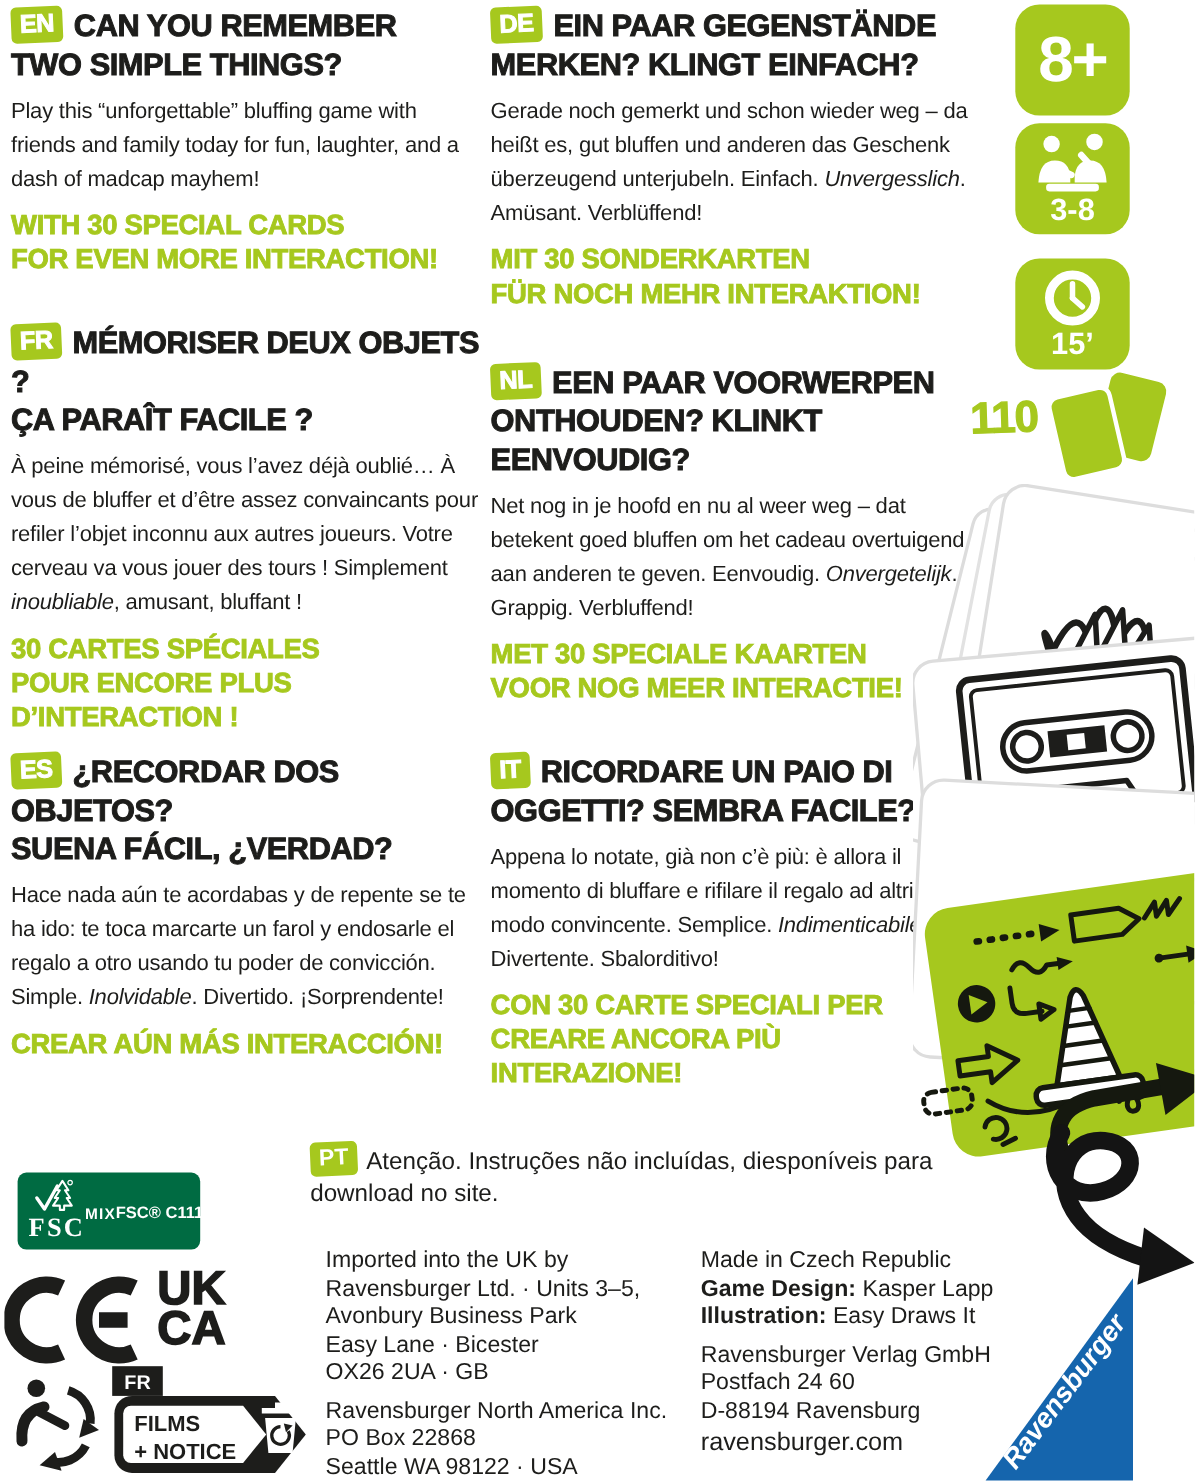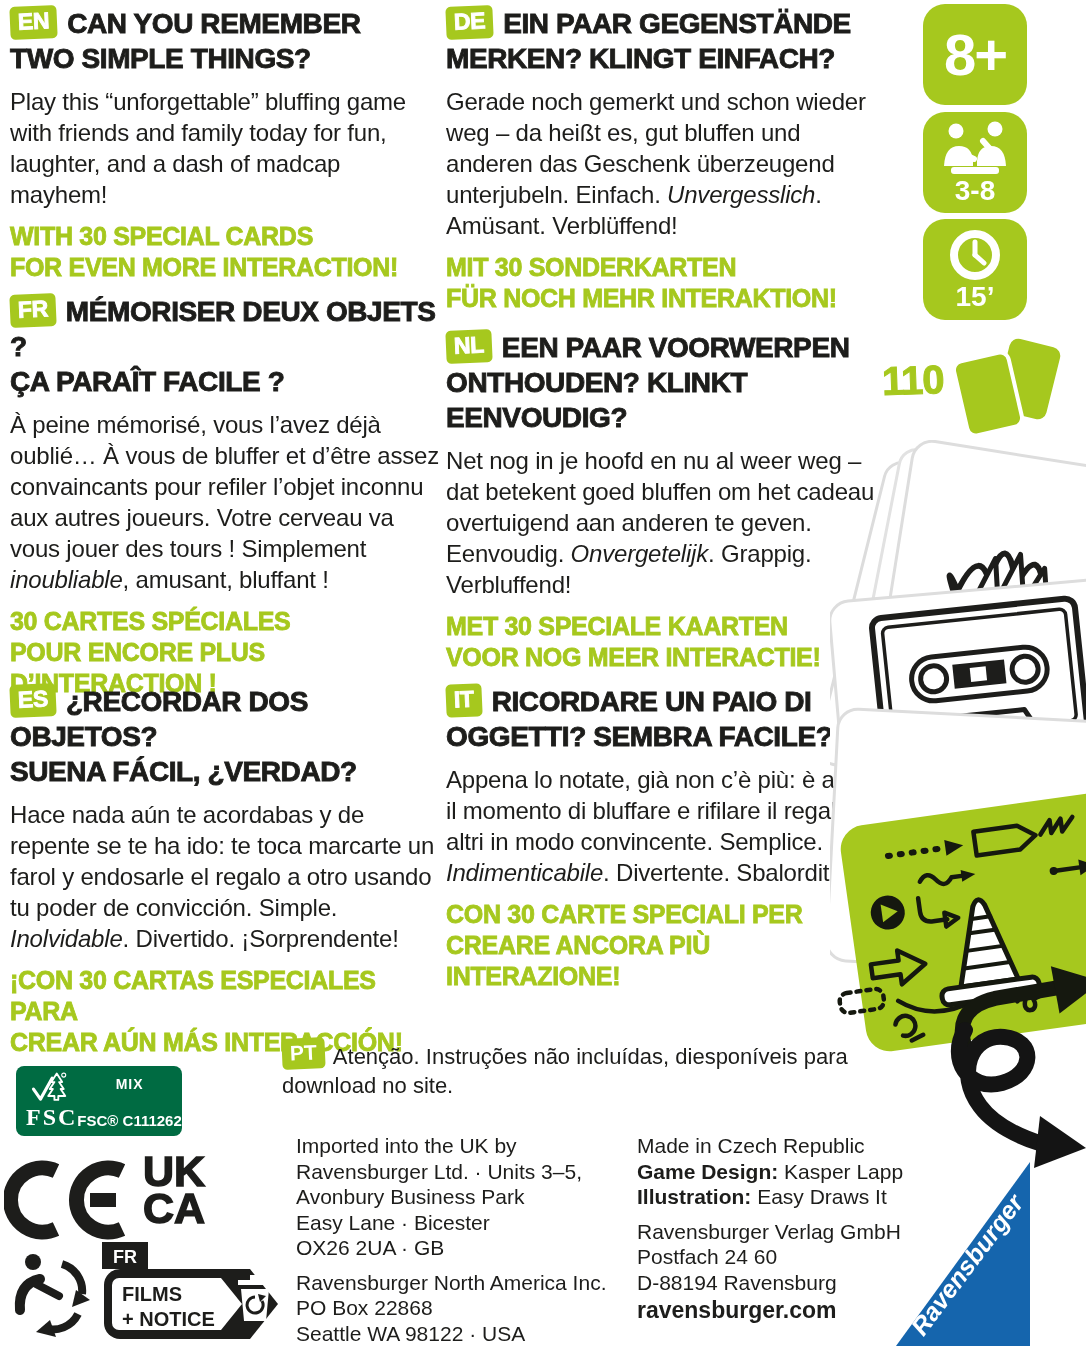--- a/index.html
+++ b/index.html
@@ -23,76 +23,76 @@
   .tag{
     display:inline-block; background:var(--green); color:#fff;
     font-weight:bold; font-size:23px; line-height:1;
     padding:4px 8px 6px; border-radius:5px;
     transform:rotate(-2.5deg); margin-right:10px; vertical-align:4px;
   }
   .head{
     font-weight:bold; font-size:28px; line-height:35px;
     letter-spacing:-0.4px; -webkit-text-stroke:0.9px currentColor;
   }
-  .body{ font-size:24px; line-height:31px; margin-top:10px; letter-spacing:-0.2px; }
+  .body{ font-size:20px; line-height:31px; margin-top:10px; letter-spacing:-0.2px; }
   .body i{ font-style:italic; }
   .hl{
     color:var(--green); font-weight:bold; font-size:25px; line-height:31px;
     margin-top:11px; letter-spacing:-0.3px; -webkit-text-stroke:0.8px currentColor;
   }
   #blk-en{ top:6px; }   #blk-de{ top:6px; }
   #blk-fr{ top:294px; } #blk-nl{ top:330px; }
   #blk-es{ top:684px; } #blk-it{ top:684px; }
   #blk-pt{ left:282px; top:1038px; width:620px; font-size:22px; line-height:29px; }
   #blk-pt .tag{ font-size:21px; margin-right:8px; }
   
   .sbadge{
     position:absolute; left:923px; width:104px; height:101px;
     background:var(--green); border-radius:22px; color:#fff;
     display:flex; flex-direction:column; align-items:center; justify-content:center;
     font-weight:bold;
   }
   #badge-age{ top:4px; font-size:58px; letter-spacing:-2px; }
   #badge-players{ top:112px; }
-  #badge-time{ top:219px; }
+  #badge-time{ top:235px; }
   .sb-num{ font-size:28px; line-height:1; margin-top:1px; }
   #cards-count{
     position:absolute; left:882px; top:358px; color:var(--green);
     font-weight:bold; font-size:40px; letter-spacing:-1px;
     -webkit-text-stroke:1px currentColor; transform:rotate(-2deg);
   }
   #card-fan{ position:absolute; left:948px; top:336px; }
   
   #card-stack{ position:absolute; left:830px; top:440px; }
   
   #fsc-label{
     position:absolute; left:16px; top:1066px; width:166px; height:70px;
     background:var(--fsc); border-radius:8px; color:#fff;
     display:flex; padding:6px 8px 5px 10px;
   }
   .fsc-left{ width:62px; display:flex; flex-direction:column; align-items:flex-start; }
   .fsc-name{ font-family:"Liberation Serif", serif; font-weight:bold; font-size:24px; letter-spacing:2px; margin-top:1px; }
-  .fsc-right{ flex:1; display:flex; flex-direction:column; align-items:center; justify-content:space-between; padding:4px 0 2px; }
+  .fsc-right{ flex:1; display:flex; flex-direction:row; align-items:center; justify-content:space-between; padding:4px 0 2px; }
   .fsc-mix{ font-size:14px; font-weight:bold; letter-spacing:1px; }
   .fsc-code{ font-size:15px; font-weight:bold; white-space:nowrap; }
   #ce-mark{ position:absolute; left:4px; top:1158px; }
   #ukca-mark{
     position:absolute; left:143px; top:1153px; font-weight:bold;
     font-size:43px; line-height:37px; letter-spacing:0px;
     -webkit-text-stroke:1.5px currentColor;
   }
   #triman{ position:absolute; left:6px; top:1248px; }
   #films-badge{ position:absolute; left:92px; top:1240px; }
   
   .addr{ position:absolute; top:1133px; font-size:21px; line-height:25.5px; }
   #addr-uk{ left:296px; width:345px; }
   #addr-de{ left:637px; width:340px; }
   .f-gap{ height:9px; }
   .bld{ font-weight:bold; }
-  .site{ font-weight:bold; font-size:23px; margin-top:3px; }
+  .site{ font-weight:normal; font-size:23px; margin-top:3px; }
   #rb-triangle{ position:absolute; left:886px; top:1156px; }
 </style>
 </head>
 <body>
 
 <div class="page">
 
   <div class="lang col-l" id="blk-en">
     <div class="head">
       <span class="tag">EN</span><span>CAN YOU REMEMBER</span><br>
@@ -141,21 +141,20 @@
     </div>
   </div>
 
   <div class="lang col-l" id="blk-es">
     <div class="head">
       <span class="tag">ES</span><span>¿RECORDAR DOS OBJETOS?</span><br>
       <span>SUENA FÁCIL, ¿VERDAD?</span>
     </div>
     <div class="body">Hace nada aún te acordabas y de repente se te ha ido: te toca marcarte un farol y endosarle el regalo a otro usando tu poder de convicción. Simple. <i>Inolvidable</i>. Divertido. ¡Sorprendente!</div>
     <div class="hl">
-      <div>¡CON 30 CARTAS ESPECIALES PARA</div>
       <div>CREAR AÚN MÁS INTERACCIÓN!</div>
     </div>
   </div>
 
   <div class="lang col-r" id="blk-it">
     <div class="head">
       <span class="tag">IT</span><span>RICORDARE UN PAIO DI</span><br>
       <span>OGGETTI? SEMBRA FACILE?</span>
     </div>
     <div class="body">Appena lo notate, già non c’è più: è allora il momento di bluffare e rifilare il regalo ad altri in modo convincente. Semplice. <i>Indimenticabile</i>. Divertente. Sbalorditivo!</div>

